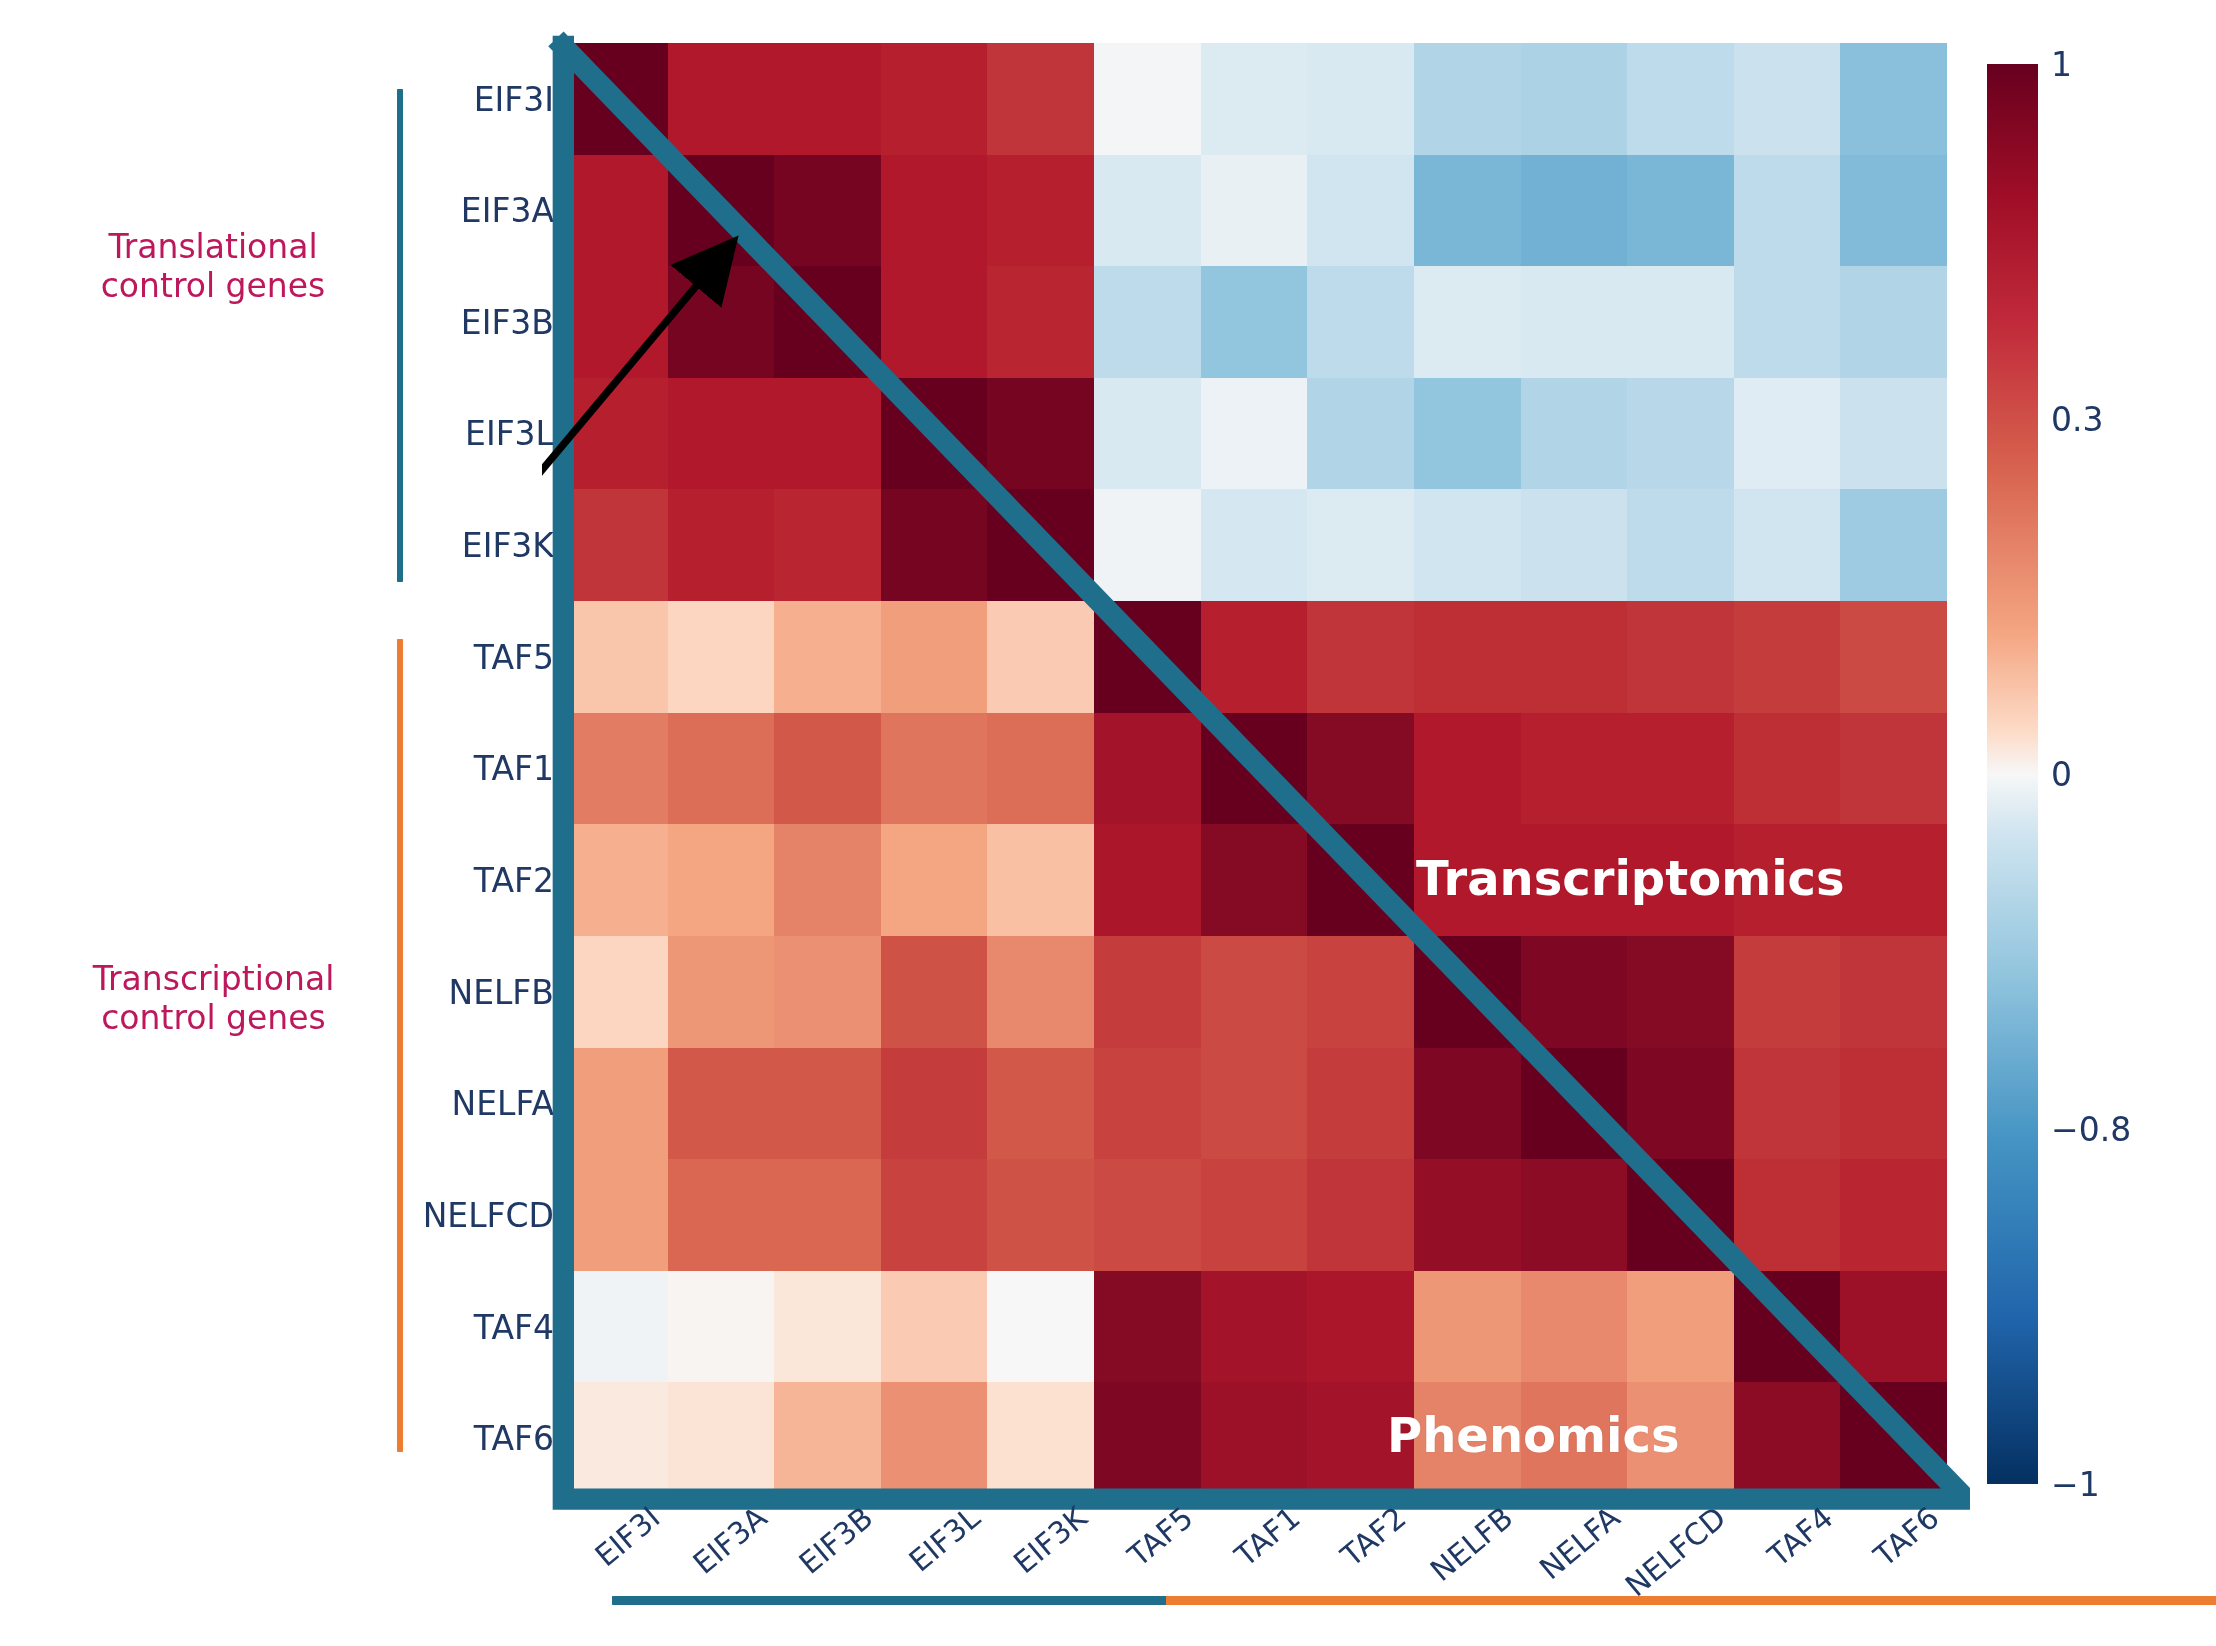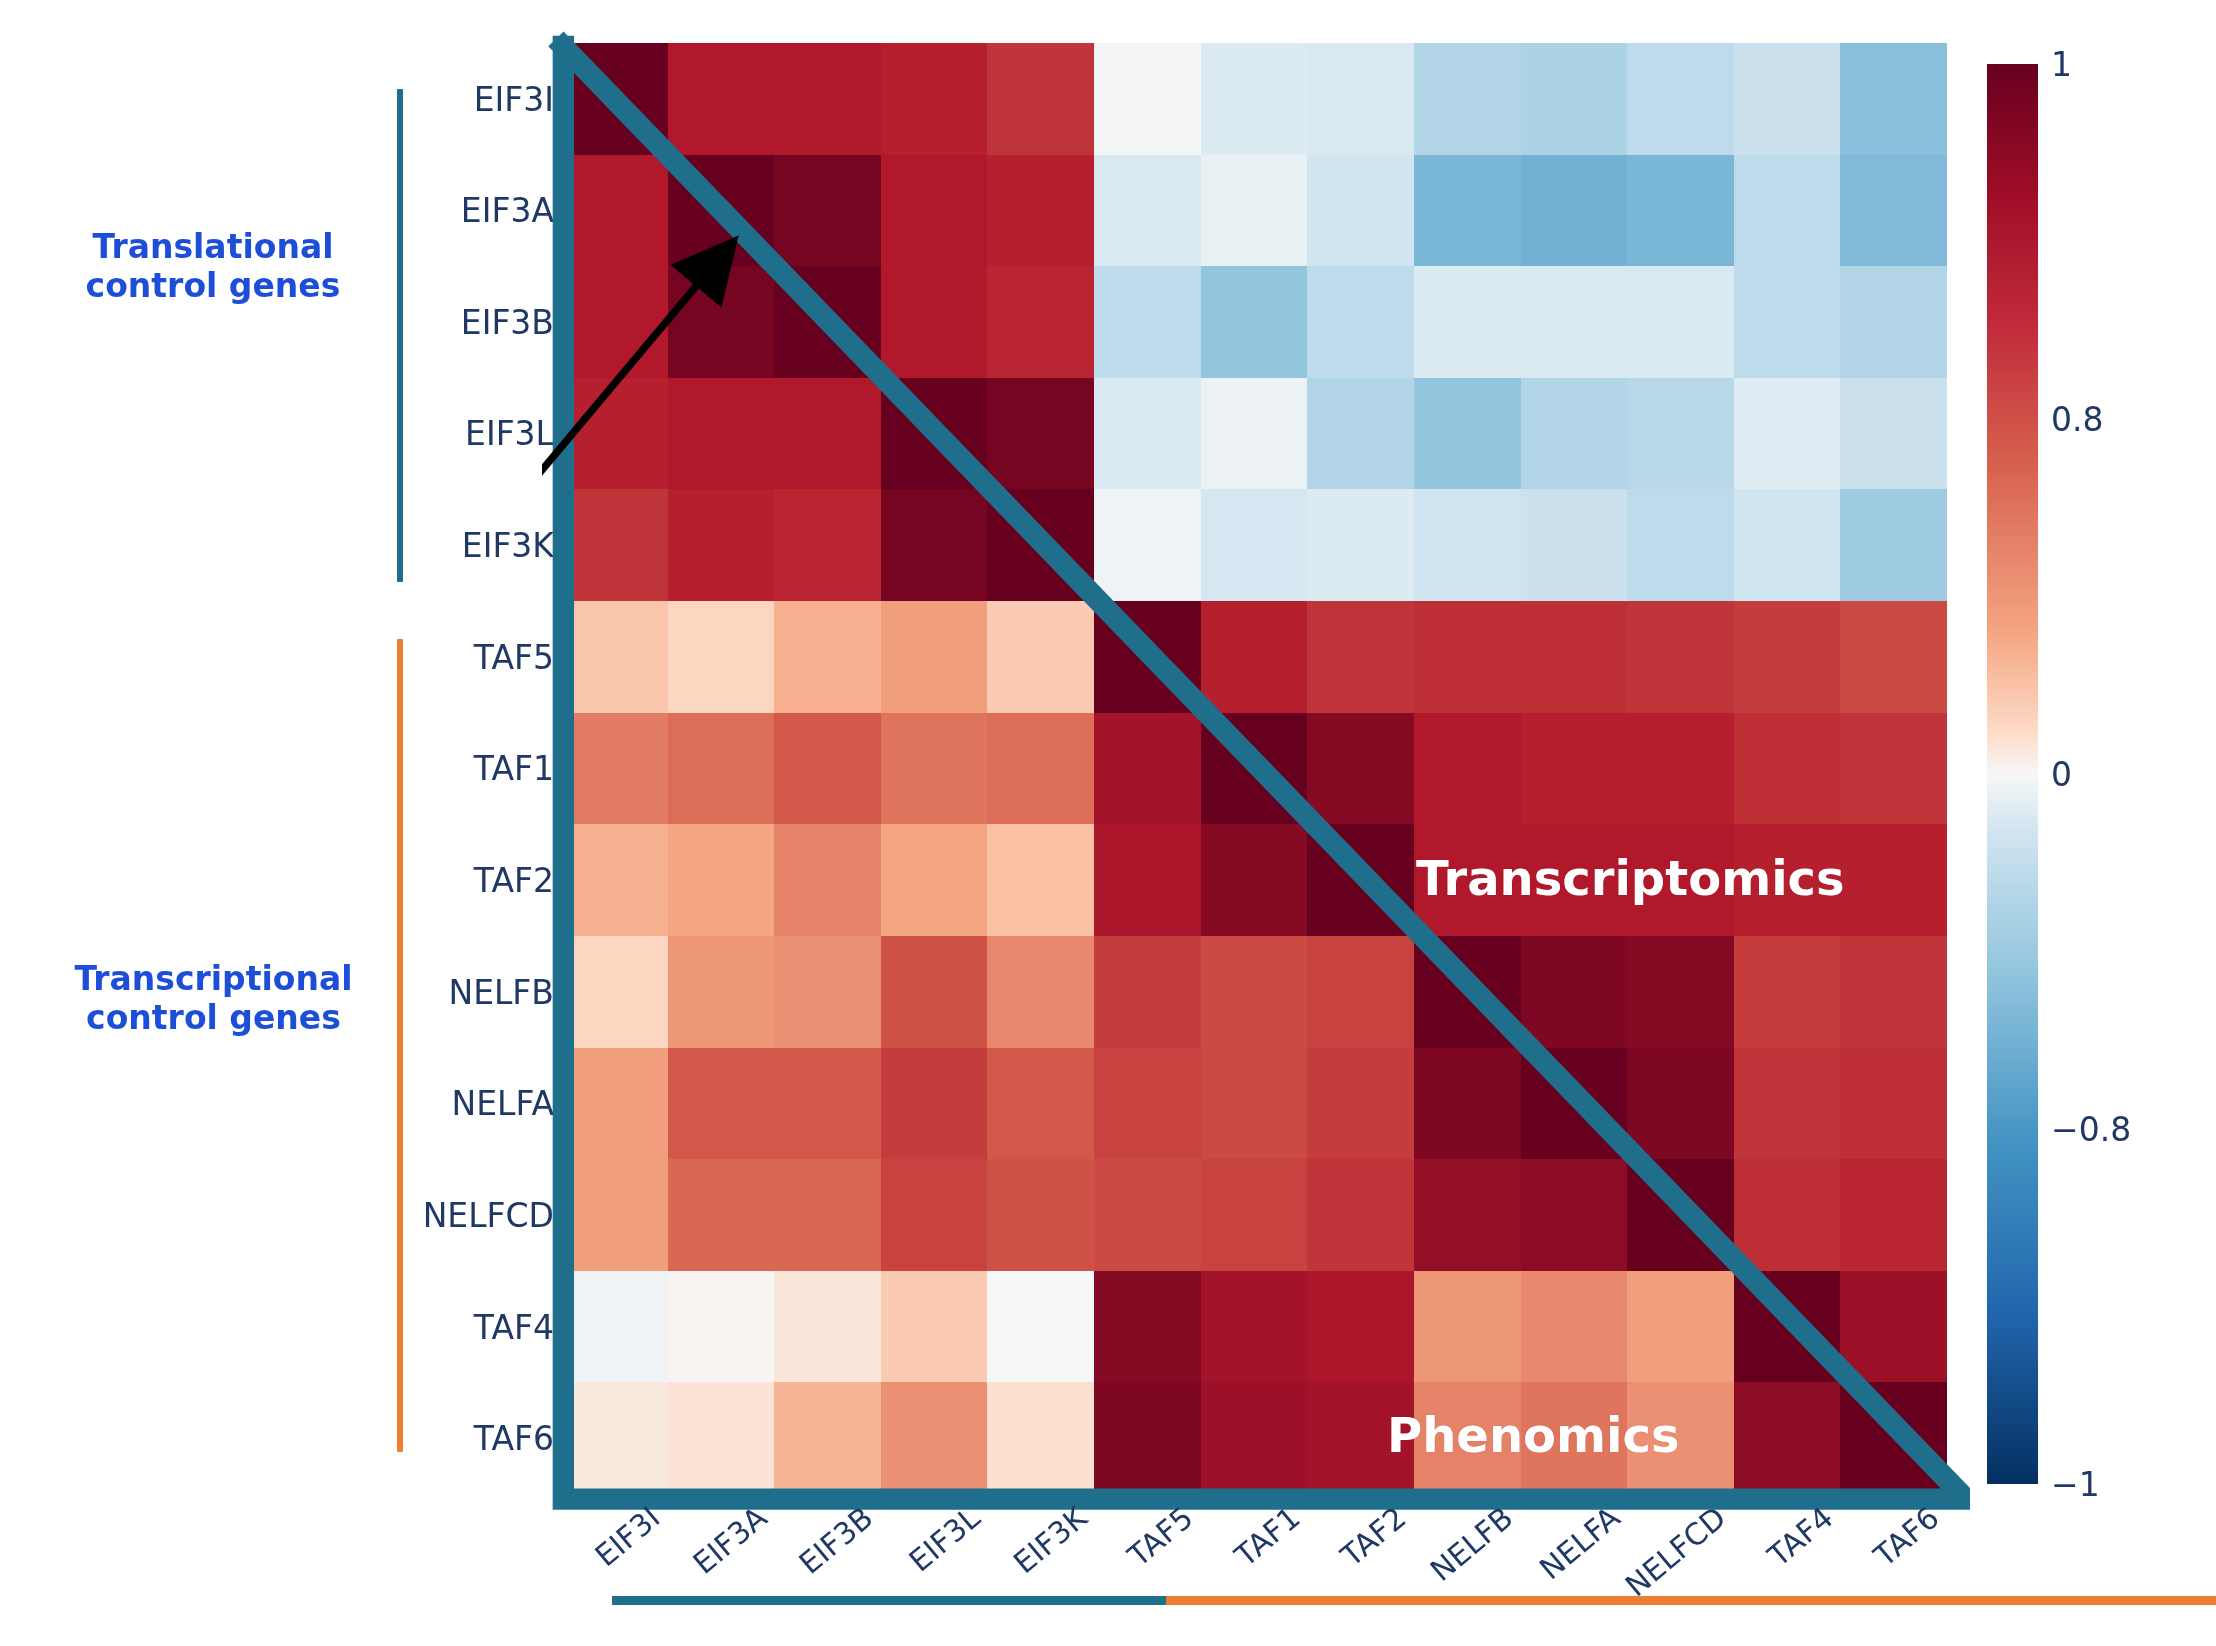--- a/index.html
+++ b/index.html
@@ -1,21 +1,21 @@
 <!DOCTYPE html>
 <html style="font-size:13px"><head>
 <meta charset="utf-8">
 <style>
   html,body{margin:0;padding:0;background:#ffffff;}
   body{width:2216px;height:1647px;position:relative;overflow:hidden;
        font-family:"DejaVu Sans","Liberation Sans",sans-serif;}
 
   
-  .grouplabel{position:absolute;color:#1d4ed8;font-size:33px;line-height:1.18;
-              text-align:center;white-space:pre-line;font-weight:bold;}
+  .grouplabel{position:absolute;color:#be185d;font-size:33px;line-height:1.18;
+              text-align:center;white-space:pre-line;}
   #grp-translational{left:49px;top:228px;width:328px;}
   #grp-transcriptional{left:41px;top:960px;width:345px;}
 
   
   .vbar{position:absolute;width:5.7px;border-radius:0.8px;}
   #vbar-translational{left:397px;top:89px;height:493px;background:#1f6e8c;}
   #vbar-transcriptional{left:397px;top:639px;height:813px;background:#ed7d31;}
 
   
   .hbar{position:absolute;height:9px;border-radius:0.8px;}
@@ -298,18 +298,18 @@
     <div class="xlab" style="left: 1258px; transform: translateX(-100%) rotate(-40deg); transform-origin: right top;">TAF4</div>
     <div class="xlab" style="left: 1364px; transform: translateX(-100%) rotate(-40deg); transform-origin: right top;">TAF6</div>
   </div>
 
 <div class="hbar" id="hbar-translational"></div>
 <div class="hbar" id="hbar-transcriptional"></div>
 
 <div id="cbar-wrap">
   <div id="cbar"></div>
 <div class="ctick" style="top: 0px;">1</div>
-    <div class="ctick" style="top: 355px;">0.8</div>
+    <div class="ctick" style="top: 355px;">0.3</div>
     <div class="ctick" style="top: 710px;">0</div>
     <div class="ctick" style="top: 1065px;">−0.8</div>
     <div class="ctick" style="top: 1420px;">−1</div>
   </div>
 
 
 </body></html>

